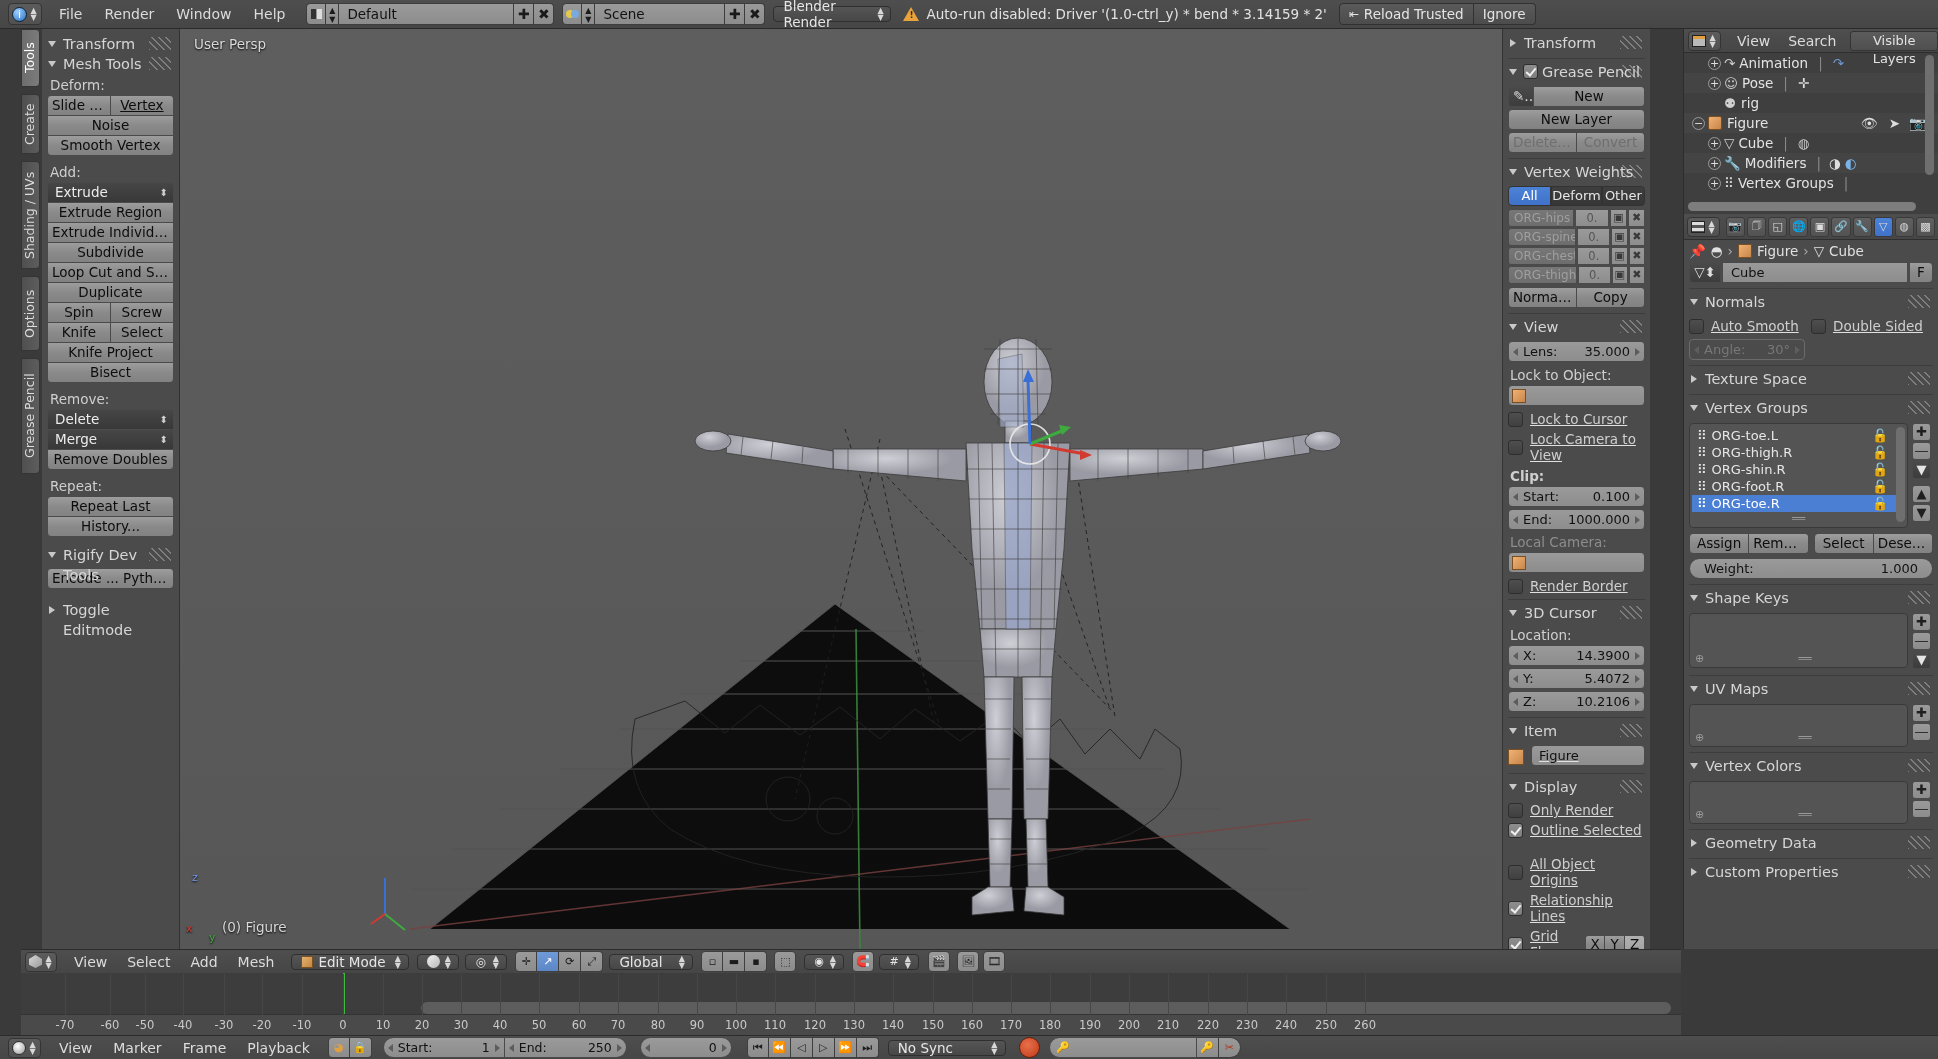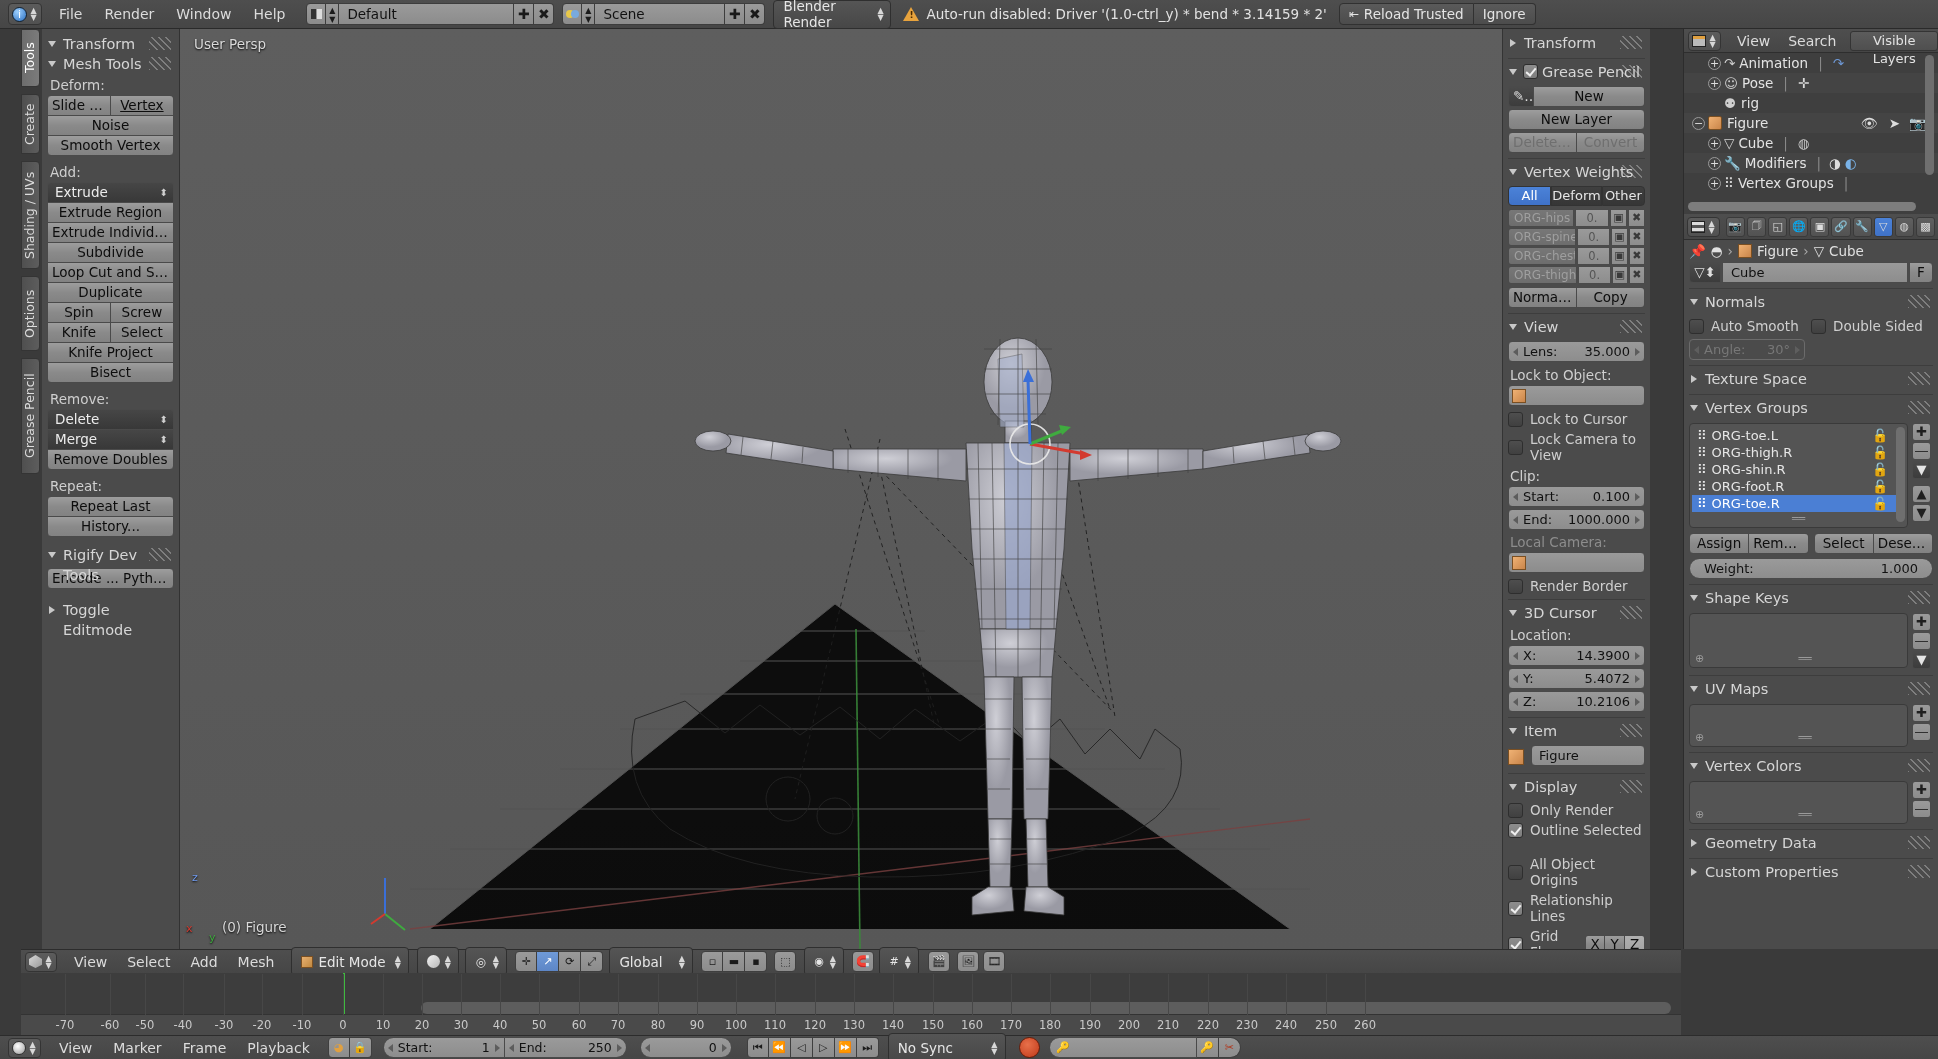--- a/index.html
+++ b/index.html
@@ -107,21 +107,21 @@
   }
   .chk.on { background: linear-gradient(180deg,#8d8d8d,#7e7e7e); }
   .chk.on::after {
     content: "";
     position: absolute; left: 4px; top: 1px;
     width: 4px; height: 8px;
     border: solid #f0f0f0;
     border-width: 0 2px 2px 0;
     transform: rotate(40deg);
   }
-  .rowflex { display: flex; align-items: center; gap: 7px; }
+  .rowflex { display: flex; align-items: center; gap: 7px; text-decoration: underline; }
 
   
   #topbar {
     position: absolute; left: 0; top: 0; width: 1938px; height: 29px;
     background: linear-gradient(180deg,#4e4e4e,#464646);
     border-bottom: 1px solid #2a2a2a;
     display: flex; align-items: center;
     padding-left: 8px;
     gap: 0;
   }
@@ -157,21 +157,21 @@
     width: 20px; height: 22px;
     border: 1px solid #3d3d3d;
     background: linear-gradient(180deg,#9a9a9a,#8c8c8c);
     color: #1a1a1a; font-size: 14px;
     line-height: 20px; text-align: center; cursor: pointer;
   }
   .dropdark {
     display: flex; align-items: center; justify-content: space-between;
     background: linear-gradient(180deg,#555,#474747);
     border: 1px solid #2f2f2f; border-radius: 4px;
-    height: 29px; color: #e6e6e6; font-size: 13.5px;
+    height: 16px; color: #e6e6e6; font-size: 13.5px;
     padding: 0 6px 0 9px; cursor: pointer;
   }
   .warnbox { display: flex; align-items: center; gap: 7px; margin-left: 12px; }
   .warn-tri {
     width: 0; height: 0;
     border-left: 8px solid transparent;
     border-right: 8px solid transparent;
     border-bottom: 14px solid #e8a33d;
     position: relative;
   }
@@ -755,21 +755,21 @@
         <span class="cube-ico"></span>
       </div>
       <div class="rowflex" style="margin-top:5px;">
         <span class="chk"></span>
         <span class="sublabel">Lock to Cursor</span>
       </div>
       <div class="rowflex" style="margin-top:4px;">
         <span class="chk"></span>
         <span class="sublabel">Lock Camera to View</span>
       </div>
-      <div class="sublabel" style="margin:5px 0 2px 2px;">Clip:</div>
+      <div class="sublabel" style="margin:5px 0 2px 2px;font-weight:bold;">Clip:</div>
       <div class="field">
         <span class="lbl">Start:</span>
         <span class="val">0.100</span>
       </div>
       <div class="field">
         <span class="lbl">End:</span>
         <span class="val">1000.000</span>
       </div>
       <div class="sublabel" style="margin:4px 0 2px 2px;color:#8d8d8d;">Local Camera:</div>
       <div class="objfield">

